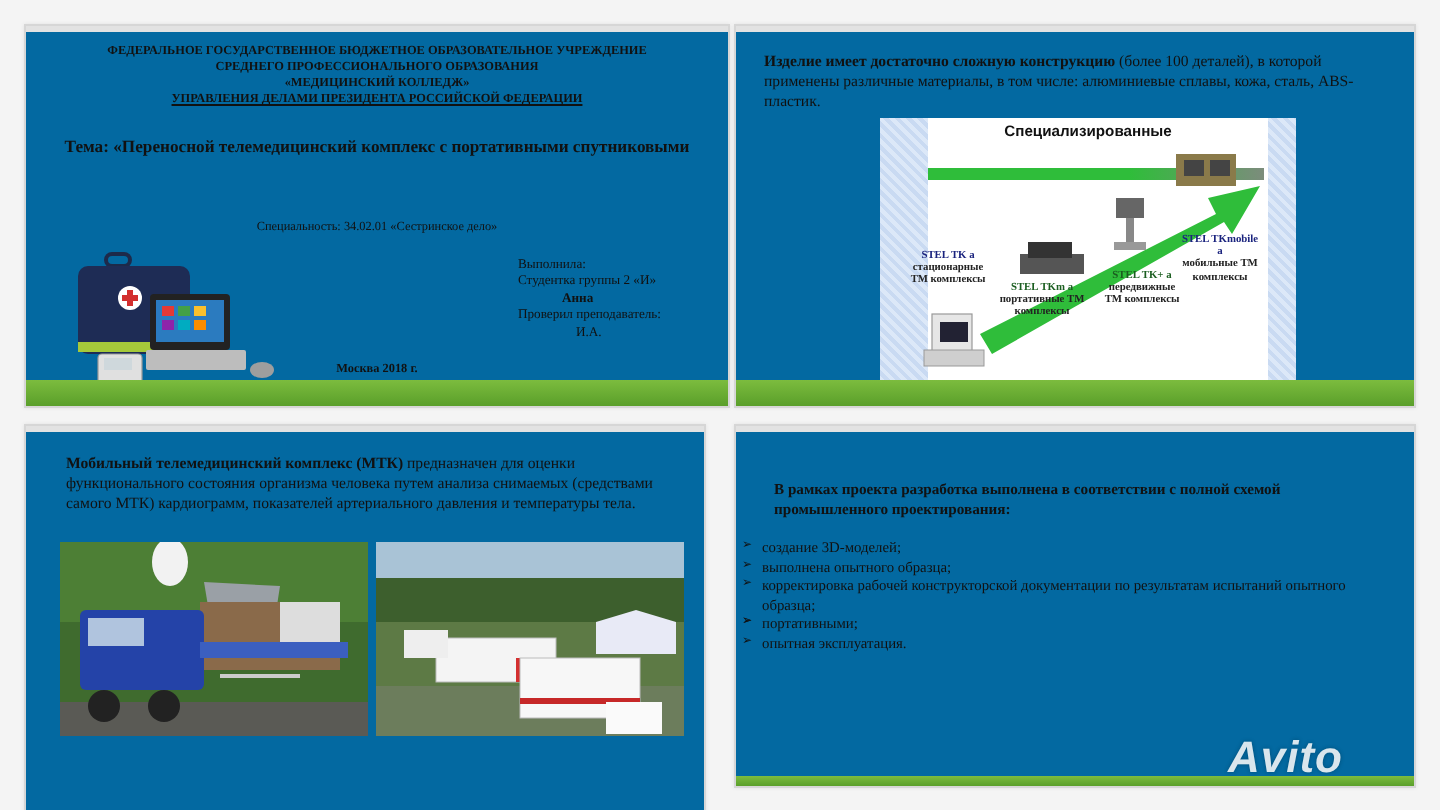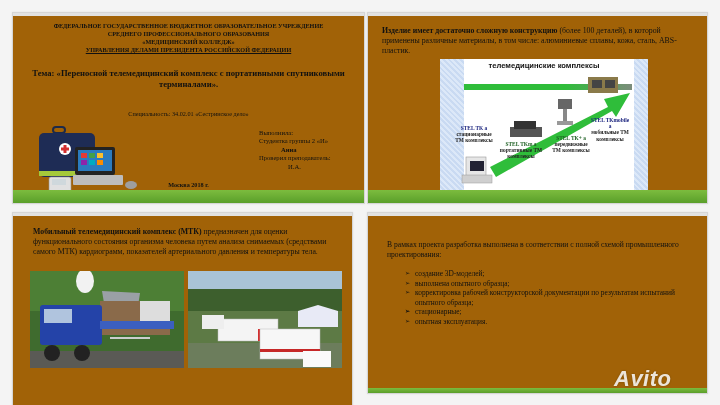--- a/index.html
+++ b/index.html
@@ -1,19 +1,19 @@
 <!DOCTYPE html>
 <html><head>
 <meta charset="utf-8">
 <style>
   * { box-sizing: border-box; margin: 0; padding: 0; }
   html, body { width: 720px; height: 405px; overflow: hidden; background: #f4f4f4; }
   body { position: relative; font-family: "Liberation Serif", serif; color: #111; }
   .slide {
-    position: absolute; background: #a16207;
+    position: absolute; background: #0369a1;
     border: 1px solid #d6d6d6;
     box-shadow: 0 0 2px rgba(0,0,0,0.08);
     overflow: hidden;
   }
   .slide .topbar { position: absolute; left: 0; right: 0; top: 0; height: 3px; background: #e2e2e2; }
   .slide .greenbar { position: absolute; left: 0; right: 0; background: linear-gradient(#7cbc3e, #5a9f2a); }
   #s1 { left: 12px; top: 12px; width: 353px; height: 192px; }
   #s2 { left: 367px; top: 12px; width: 341px; height: 192px; }
   #s3 { left: 12px; top: 212px; width: 341px; height: 210px; }
   #s4 { left: 367px; top: 212px; width: 341px; height: 182px; }
@@ -37,41 +37,40 @@
   .diagram .dtitle { position: absolute; left: 0; right: 0; top: 2px; text-align: center; font-family: "Liberation Sans", sans-serif; font-weight: bold; font-size: 7.6px; line-height: 9.5px; color: #111; }
   .diagram .band { position: absolute; left: 24px; right: 16px; top: 25px; height: 6px; background: linear-gradient(90deg,#2fbd3a 60%, #7c8c7c); }
   .lbl { position: absolute; font-weight: bold; font-size: 5.4px; line-height: 6.2px; text-align: center; color: #1a237e; }
   .lbl .s { color: #222; font-weight: bold; }
 
   .s3text { position: absolute; left: 20px; top: 14px; right: 16px; font-size: 7.8px; line-height: 9.8px; }
   .photo { position: absolute; top: 58px; height: 97px; }
   .photo1 { left: 17px; width: 154px; }
   .photo2 { left: 175px; width: 154px; }
 
-  .s4head { position: absolute; left: 19px; top: 27px; right: 14px; font-weight: normal; font-size: 7.6px; line-height: 10px; }
-  .s4list { position: absolute; left: 37px; top: 56px; right: 14px; font-size: 7.4px; line-height: 9.6px; list-style: none; }
+  .s4head { position: absolute; left: 19px; top: 27px; right: 14px; font-weight: bold; font-size: 7.6px; line-height: 10px; }
+  .s4list { position: absolute; left: 3px; top: 56px; right: 14px; font-size: 7.4px; line-height: 9.6px; list-style: none; }
   .s4list li { position: relative; padding-left: 10px; }
   .s4list li .arrow { position: absolute; left: 0; top: 0; font-size: 6px; }
 
   .watermark { position: absolute; left: 614px; top: 366px; font-family: "Liberation Sans", sans-serif; font-size: 22px; color: rgba(255,255,255,0.85); text-shadow: 0 0 2px rgba(0,0,0,0.25); font-weight: bold; letter-spacing: 0.5px; font-style: italic; }
 </style>
 </head>
 <body>
 
 <div class="slide" id="s1">
   <div class="topbar"></div>
   <div class="hdr">
     <div>ФЕДЕРАЛЬНОЕ ГОСУДАРСТВЕННОЕ БЮДЖЕТНОЕ ОБРАЗОВАТЕЛЬНОЕ УЧРЕЖДЕНИЕ</div>
     <div>СРЕДНЕГО ПРОФЕССИОНАЛЬНОГО ОБРАЗОВАНИЯ</div>
     <div>«МЕДИЦИНСКИЙ КОЛЛЕДЖ»</div>
     <div class="u">УПРАВЛЕНИЯ ДЕЛАМИ ПРЕЗИДЕНТА РОССИЙСКОЙ ФЕДЕРАЦИИ</div>
   </div>
   <div class="topic">
     <div>Тема: «Переносной телемедицинский комплекс с портативными спутниковыми</div>
-    <div>терминалами».</div>
   </div>
   <div class="spec">Специальность: 34.02.01 «Сестринское дело»</div>
 
   <svg class="kit" viewBox="0 0 106 72">
     <rect x="18" y="2" width="12" height="6" rx="3" fill="none" stroke="#1d2a4a" stroke-width="2"></rect>
     <rect x="4" y="8" width="56" height="44" rx="5" fill="#1e2c55"></rect>
     <rect x="4" y="46" width="56" height="5" fill="#a5c93a"></rect>
     <circle cx="30" cy="24" r="6" fill="#fff"></circle>
     <rect x="28.5" y="20" width="3" height="8" fill="#d32f2f"></rect>
     <rect x="26" y="22.5" width="8" height="3" fill="#d32f2f"></rect>
@@ -102,21 +101,21 @@
 
 <div class="slide" id="s2">
   <div class="topbar"></div>
   <div class="s2text">
     <b>Изделие имеет достаточно сложную конструкцию</b><span> (более 100 деталей), в которой применены различные материалы, в том числе: алюминиевые сплавы, кожа, сталь, ABS-пластик.</span>
   </div>
   <div class="diagram">
     <div class="edge" style="left:0"></div>
     <div class="edge" style="right:0;width:14px"></div>
     <div class="dtitle">
-      <div>телемедицинские комплексы</div>
+      <div>Специализированные</div>
     </div>
     <div class="band"></div>
     <svg style="position:absolute;left:0;top:0" width="208" height="140">
       <polygon points="50,108 168,48 164,40 190,34 176,58 172,52 56,118" fill="#2fbd3a"></polygon>
 
       <rect x="26" y="98" width="20" height="22" fill="#e6e6e6" stroke="#999" stroke-width="0.6"></rect>
       <rect x="30" y="102" width="14" height="10" fill="#223"></rect>
       <rect x="22" y="116" width="30" height="8" fill="#cfcfcf" stroke="#999" stroke-width="0.5"></rect>
 
       <rect x="70" y="68" width="32" height="10" fill="#555"></rect>
@@ -187,19 +186,19 @@
 </div>
 
 <div class="slide" id="s4">
   <div class="topbar"></div>
   <div class="s4head">В рамках проекта разработка выполнена в соответствии с полной схемой промышленного проектирования:</div>
   <ul class="s4list">
     <li><span class="arrow">➢</span><span>создание 3D-моделей;</span></li>
     <li><span class="arrow">➢</span><span>выполнена опытного образца;</span></li>
     <li><span class="arrow">➢</span><span>корректировка рабочей конструкторской документации по результатам испытаний опытного образца;</span></li>
     <li><span class="arrow">➢</span></li>
-    <li><span class="arrow">➢</span><span>стационарные;</span></li>
+    <li><span class="arrow">➢</span><span>портативными;</span></li>
     <li><span class="arrow">➢</span><span>опытная эксплуатация.</span></li>
   </ul>
   <div class="greenbar"></div>
 </div>
 
 <div class="watermark">Avito</div>
 
 </body></html>

